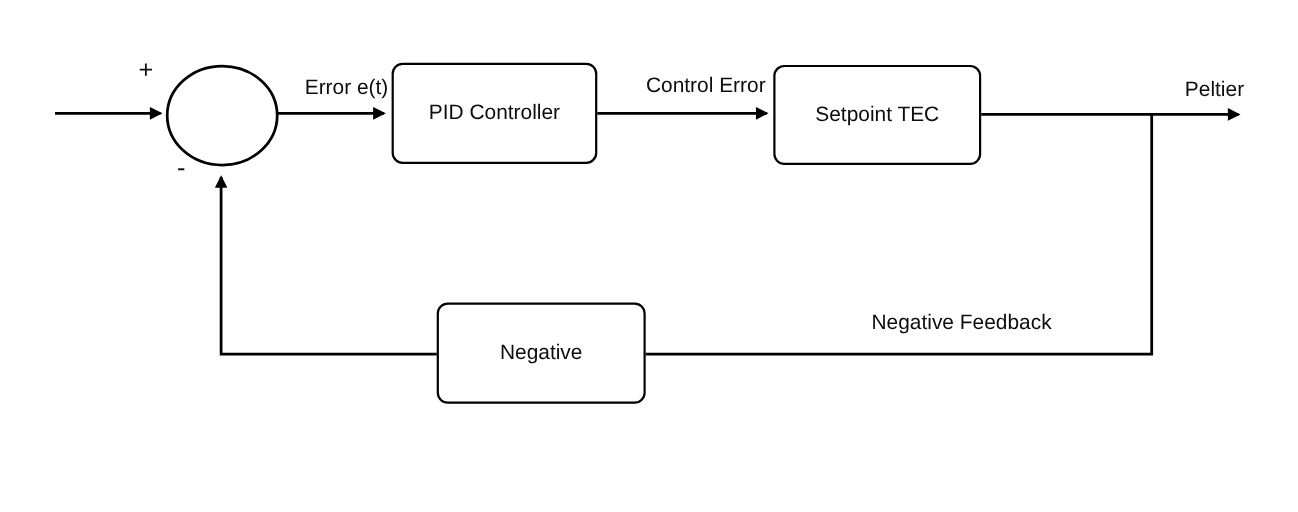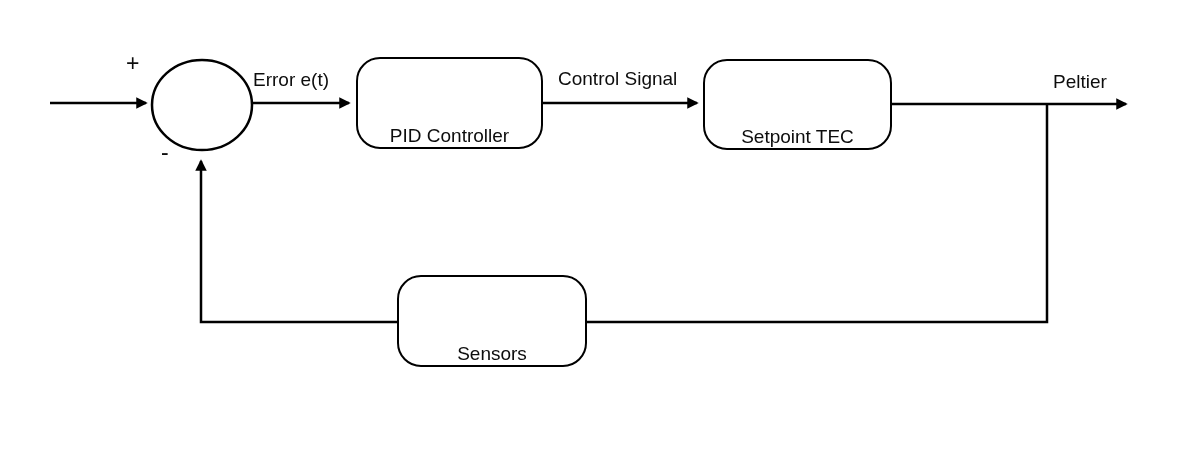--- a/index.html
+++ b/index.html
@@ -31,39 +31,39 @@
     fill: none;
   }
   svg.wires .junction {
     stroke: var(--color-stroke);
     stroke-width: 2.5;
     fill: var(--color-background);
   }
   .block {
     position: absolute;
     border: 2.5px solid var(--color-stroke);
-    border-radius: 24px;
+    border-radius: 10px;
     background: var(--color-background);
     display: flex;
-    align-items: flex-end;
+    align-items: center;
     justify-content: center;
     font-size: 19px;
     color: var(--color-text);
   }
   .block.pid     { left: 356px; top: 57px;  width: 187px; height: 92px; }
   .block.peltier { left: 703px; top: 59px;  width: 189px; height: 91px; }
   .block.sensors { left: 397px; top: 275px; width: 190px; height: 92px; }
   .lbl {
     position: absolute;
     font-size: 19px;
     line-height: 21px;
     color: var(--color-text);
     white-space: pre-line;
   }
-  .lbl.center { text-align: left; }
+  .lbl.center { text-align: right; }
   .lbl.setpoint { left: 23px; top: 116px; line-height: 29px; }
   .lbl.plus  { left: 126px; top: 53px;  font-size: 23px; }
   .lbl.minus { left: 161px; top: 142px; font-size: 23px; }
   .lbl.error    { left: 253px; top: 69px;  width: 100px; }
   .lbl.control  { left: 558px; top: 68px;  width: 138px; }
   .lbl.output   { left: 1053px; top: 71px; width: 78px;  }
   .lbl.feedback { left: 770px; top: 283px; width: 186px; }
 </style>
 </head>
 <body>
@@ -94,28 +94,29 @@
 
   <div class="block pid">
     <span>PID Controller</span>
   </div>
 
   <div class="block peltier">
     <span>Setpoint TEC</span>
   </div>
 
   <div class="block sensors">
-    <span>Sensors</span>
+    <span>Negative</span>
   </div>
 
 
   <div class="lbl plus">+</div>
 
   <div class="lbl minus">-</div>
 
   <div class="lbl error center">Error e(t)</div>
 
-  <div class="lbl control center">Control Signal</div>
+  <div class="lbl control center">Control Error</div>
 
   <div class="lbl output center">Peltier</div>
 
+  <div class="lbl feedback center">Negative Feedback</div>
 
 </div>
 
 </body></html>

